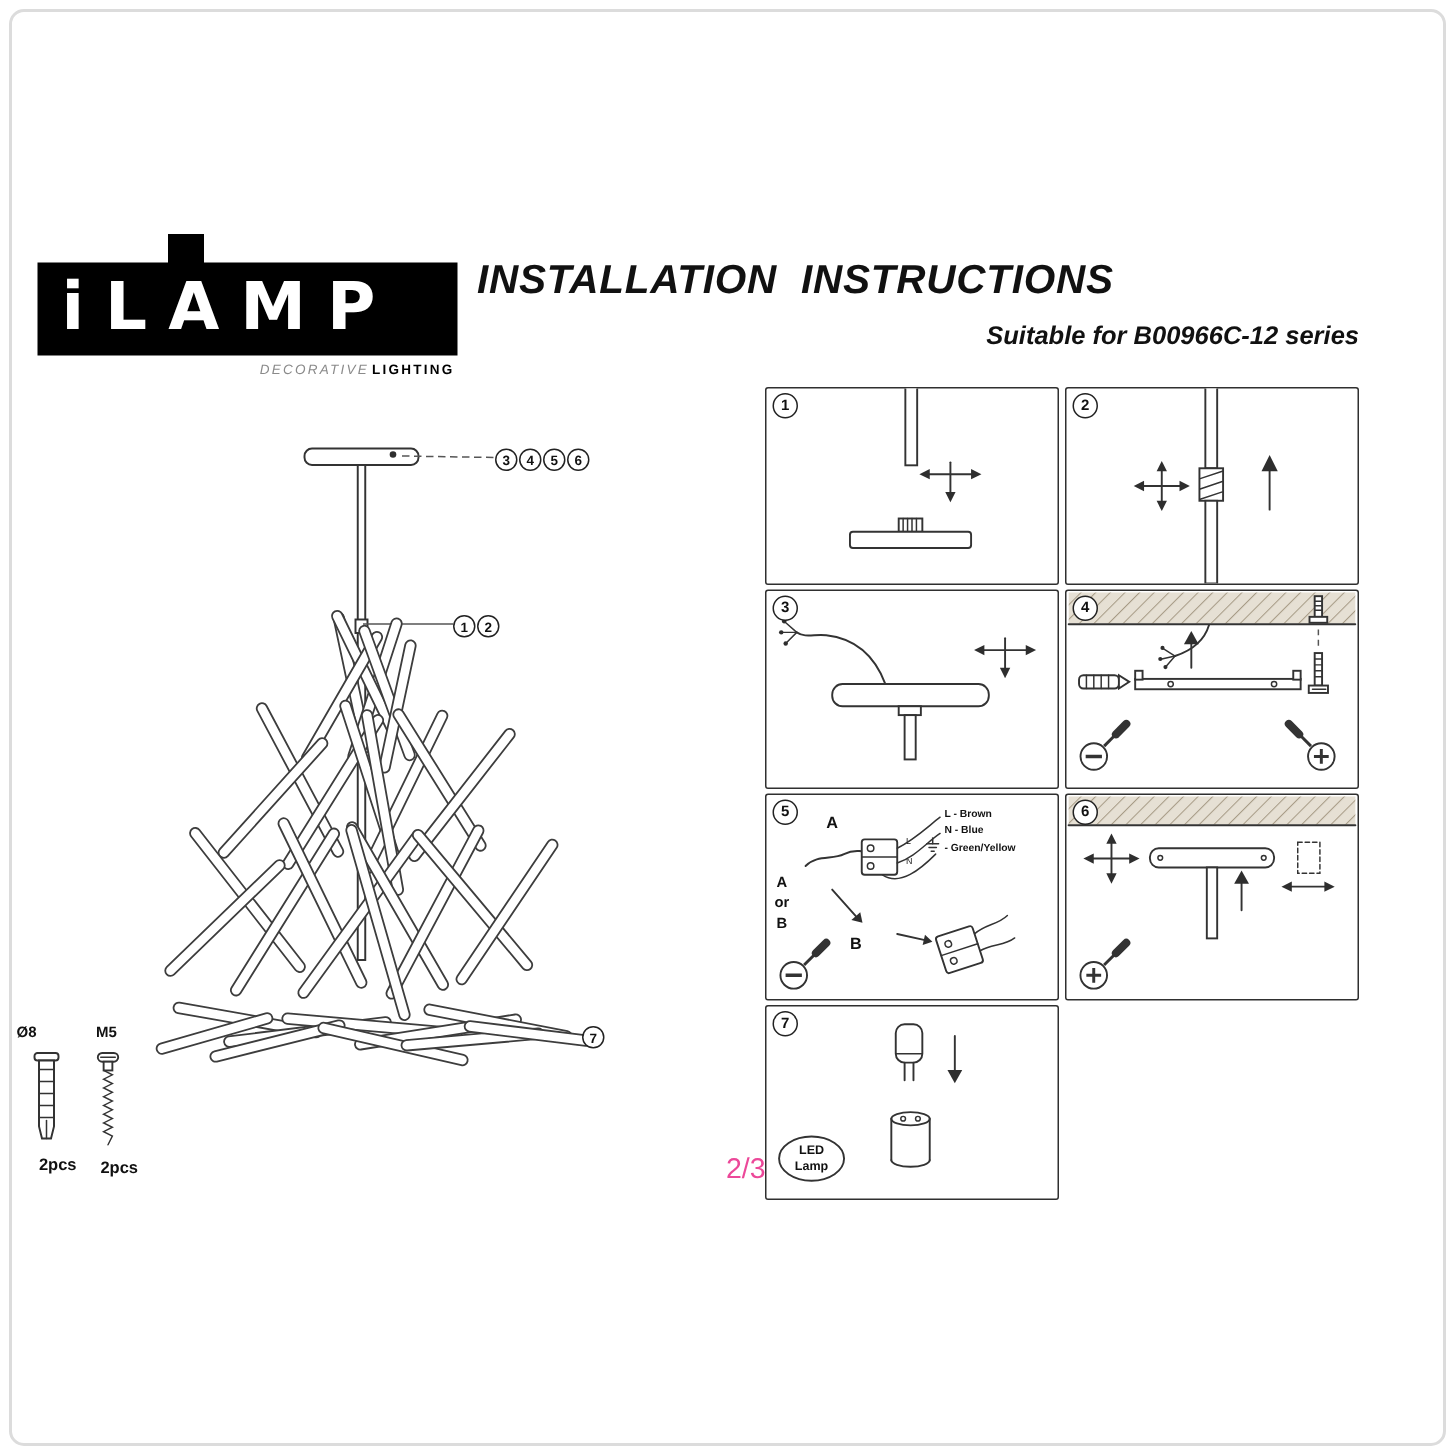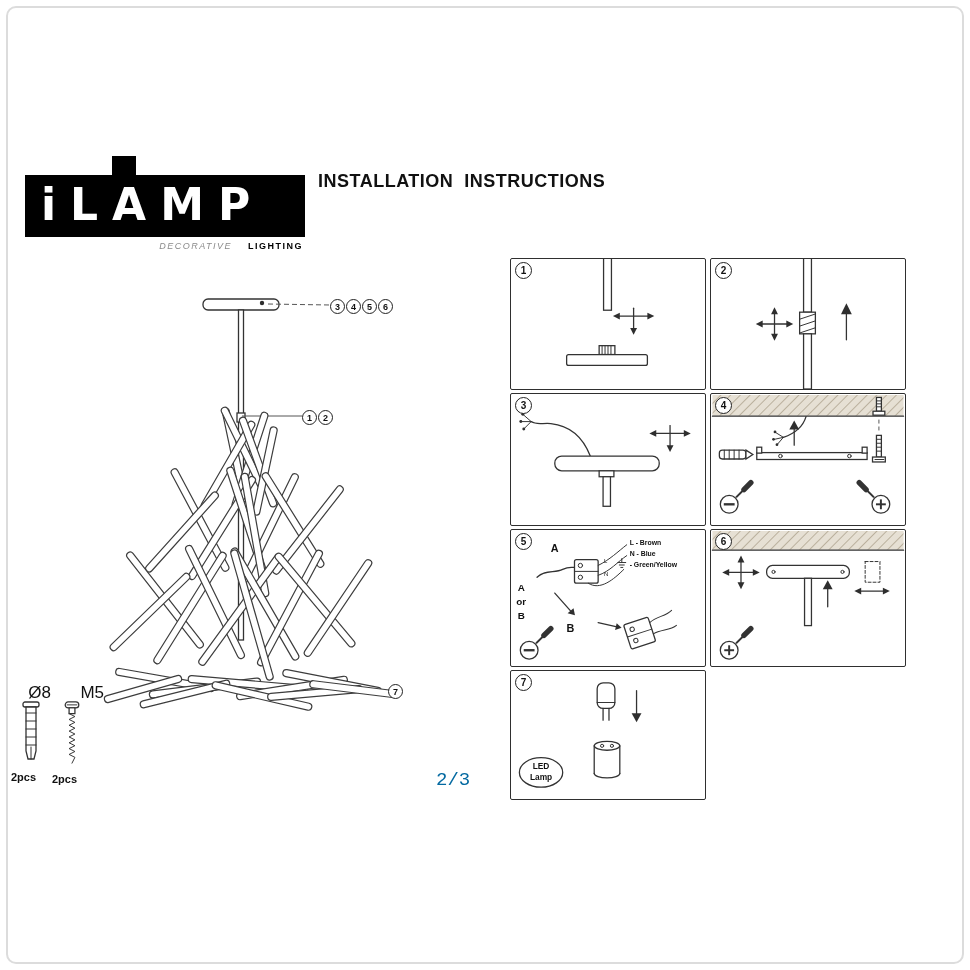--- a/index.html
+++ b/index.html
@@ -6,24 +6,24 @@
   body{width:970px;height:970px;background:#fff;font-family:"Liberation Sans",sans-serif;position:relative;overflow:hidden;color:#111;}
   .page{position:absolute;inset:0;}
   .frame{position:absolute;inset:6px;border:2px solid #dcdcdc;border-radius:10px;pointer-events:none;}
 
   
   .logo-box{position:absolute;left:25px;top:175px;width:280px;height:62px;background:#000;}
   .logo-nub{position:absolute;left:112px;top:156px;width:24px;height:20px;background:#000;}
   .logo-text{position:absolute;left:25px;top:175px;width:280px;height:57px;line-height:60px;padding-left:16px;box-sizing:border-box;color:#fff;font-weight:700;font-size:44px;letter-spacing:14px;font-family:"DejaVu Sans","Liberation Sans",sans-serif;}
   .tagline{position:absolute;left:25px;top:241px;width:278px;text-align:right;font-size:9px;letter-spacing:1.5px;}
   .tag-a{color:#8a8a8a;font-style:italic;}
-  .tag-b{color:#000;font-weight:700;margin-left:16px;}
-
-  
-  .title{position:absolute;left:318px;top:171px;font-weight:700;font-size:18px;white-space:pre;letter-spacing:.5px;}
+  .tag-b{color:#000;font-weight:700;margin-left:2px;}
+
+  
+  .title{position:absolute;left:318px;top:171px;font-style:italic;font-weight:700;font-size:27px;white-space:pre;letter-spacing:.5px;}
   .suitable{position:absolute;left:600px;top:214px;width:306px;text-align:right;font-style:italic;font-weight:700;font-size:17px;}
 
   
   .callouts{position:absolute;display:flex;gap:1px;}
   .cnum{display:inline-flex;width:13px;height:13px;border:1.1px solid #222;border-radius:50%;align-items:center;justify-content:center;font-size:9px;font-weight:700;background:#fff;color:#111;}
 
   
   .panel{position:absolute;border:1.6px solid #2f2f2f;background:#fff;border-radius:2px;box-sizing:border-box;}
   .panel svg{position:absolute;inset:0;width:100%;height:100%;display:block;}
   .step-num{position:absolute;left:4px;top:3px;width:15px;height:15px;border:1.2px solid #222;border-radius:50%;display:flex;align-items:center;justify-content:center;font-size:10px;font-weight:700;background:#fff;color:#111;z-index:2;}
@@ -36,40 +36,41 @@
   .ldr{stroke:#555;stroke-width:1;fill:none;}
   .stick{fill:#fff;stroke:#3d3d3d;stroke-width:1.2;}
   svg text{font-family:"Liberation Sans",sans-serif;}
   .tb{font-size:10px;font-weight:700;fill:#111;text-anchor:middle;}
   .tb2{font-size:11px;font-weight:700;fill:#111;}
   .ts{font-size:7px;font-weight:600;fill:#111;}
   .ts6{font-size:6px;fill:#111;}
   .tlamp{font-size:8.5px;font-weight:700;fill:#111;text-anchor:middle;}
 
   
-  .hw-label{position:absolute;width:40px;text-align:right;font-size:17px;font-weight:400;}
-  .hw-qty{position:absolute;width:40px;text-align:left;font-size:11px;font-weight:600;}
+  .hw-label{position:absolute;width:40px;text-align:left;font-size:10px;font-weight:700;}
+  .hw-qty{position:absolute;width:40px;text-align:right;font-size:11px;font-weight:600;}
   .hw{position:absolute;}
 
-  .pageno{position:absolute;left:436px;top:769px;font-size:19px;color:#0369a1;font-family:Liberation Mono, monospace;}
+  .pageno{position:absolute;left:484px;top:769px;font-size:19px;color:#ec4899;}
 </style>
 </head>
 <body>
 
 <div class="page">
   <div class="frame"></div>
 
   <div class="logo-nub"></div>
   <div class="logo-box"></div>
   <div class="logo-text">iLAMP</div>
   <div class="tagline">
     <span class="tag-a">DECORATIVE</span><span class="tag-b">LIGHTING</span>
   </div>
 
   <div class="title">INSTALLATION  INSTRUCTIONS</div>
+  <div class="suitable">Suitable for B00966C-12 series</div>
 
   <svg style="position:absolute;left:90px;top:285px;width:330px;height:430px" viewBox="0 0 330 430">
 
     <g>
       <rect class="wht" x="113" y="14" width="76" height="11" rx="5"></rect>
       <circle class="fil" cx="172" cy="18" r="2.2"></circle>
     </g>
     <rect class="wht" x="148.5" y="25" width="5" height="330"></rect>
     <rect class="wht" x="147" y="128" width="8" height="9"></rect>
 

